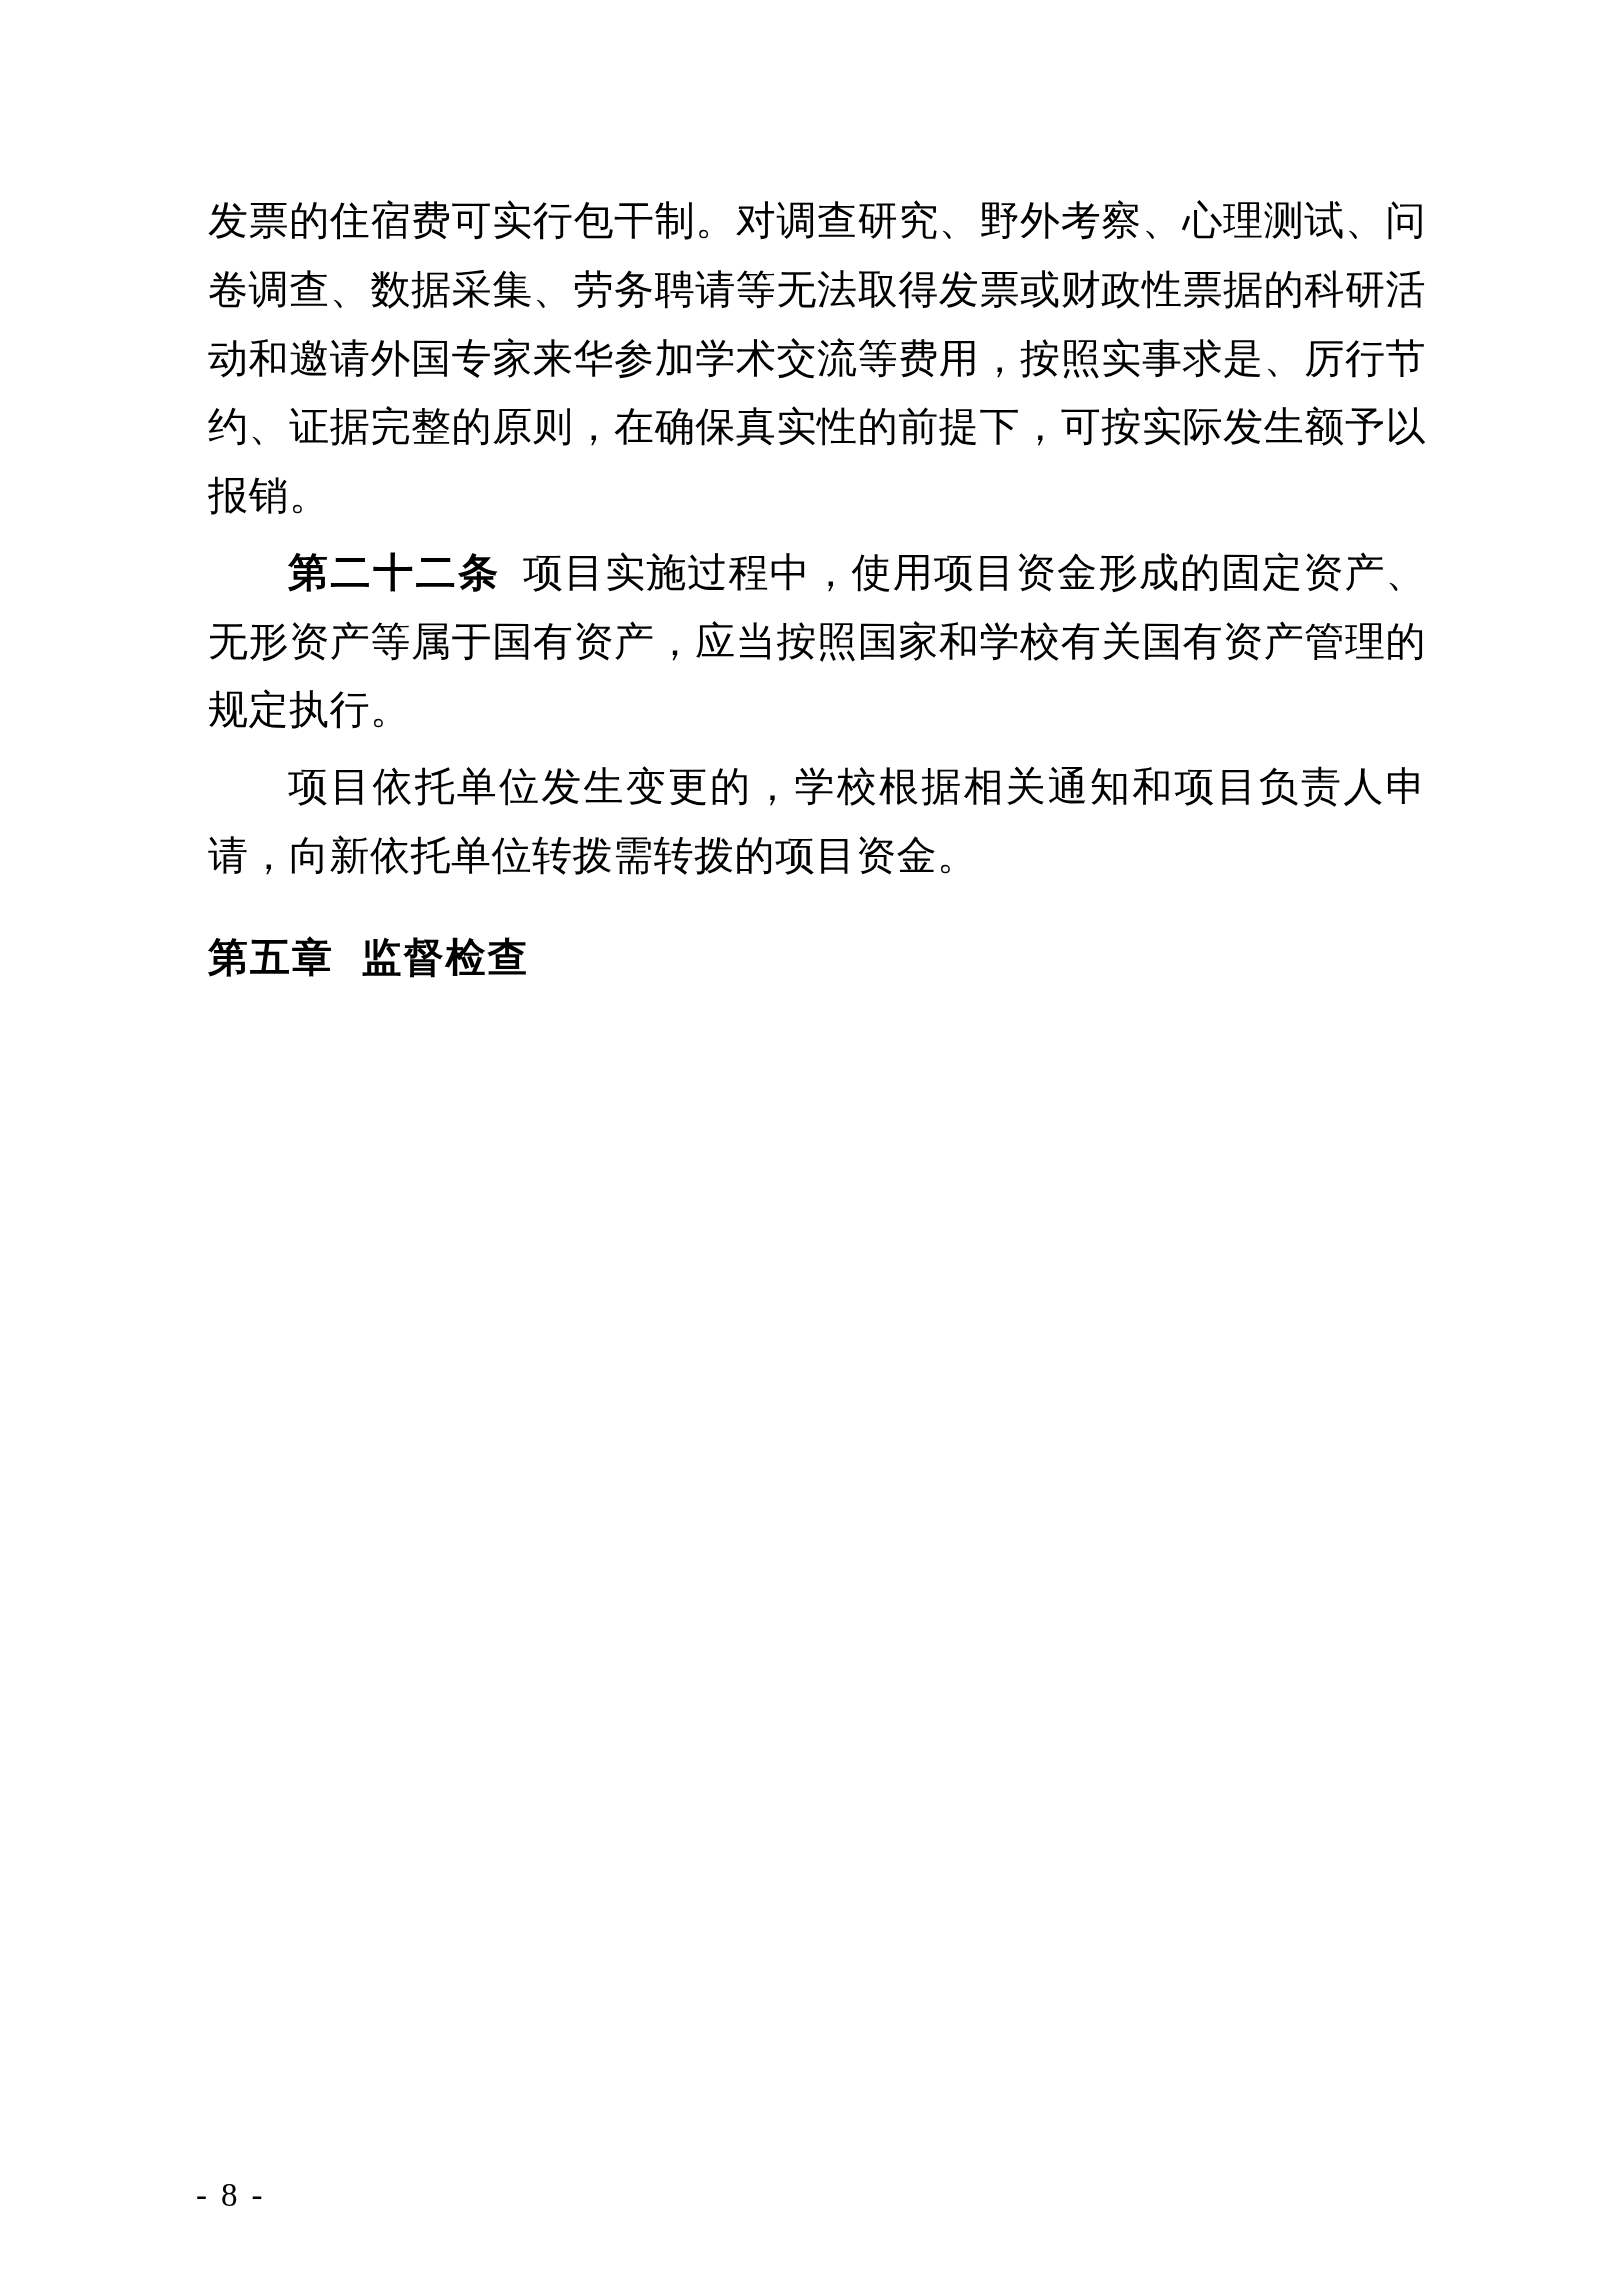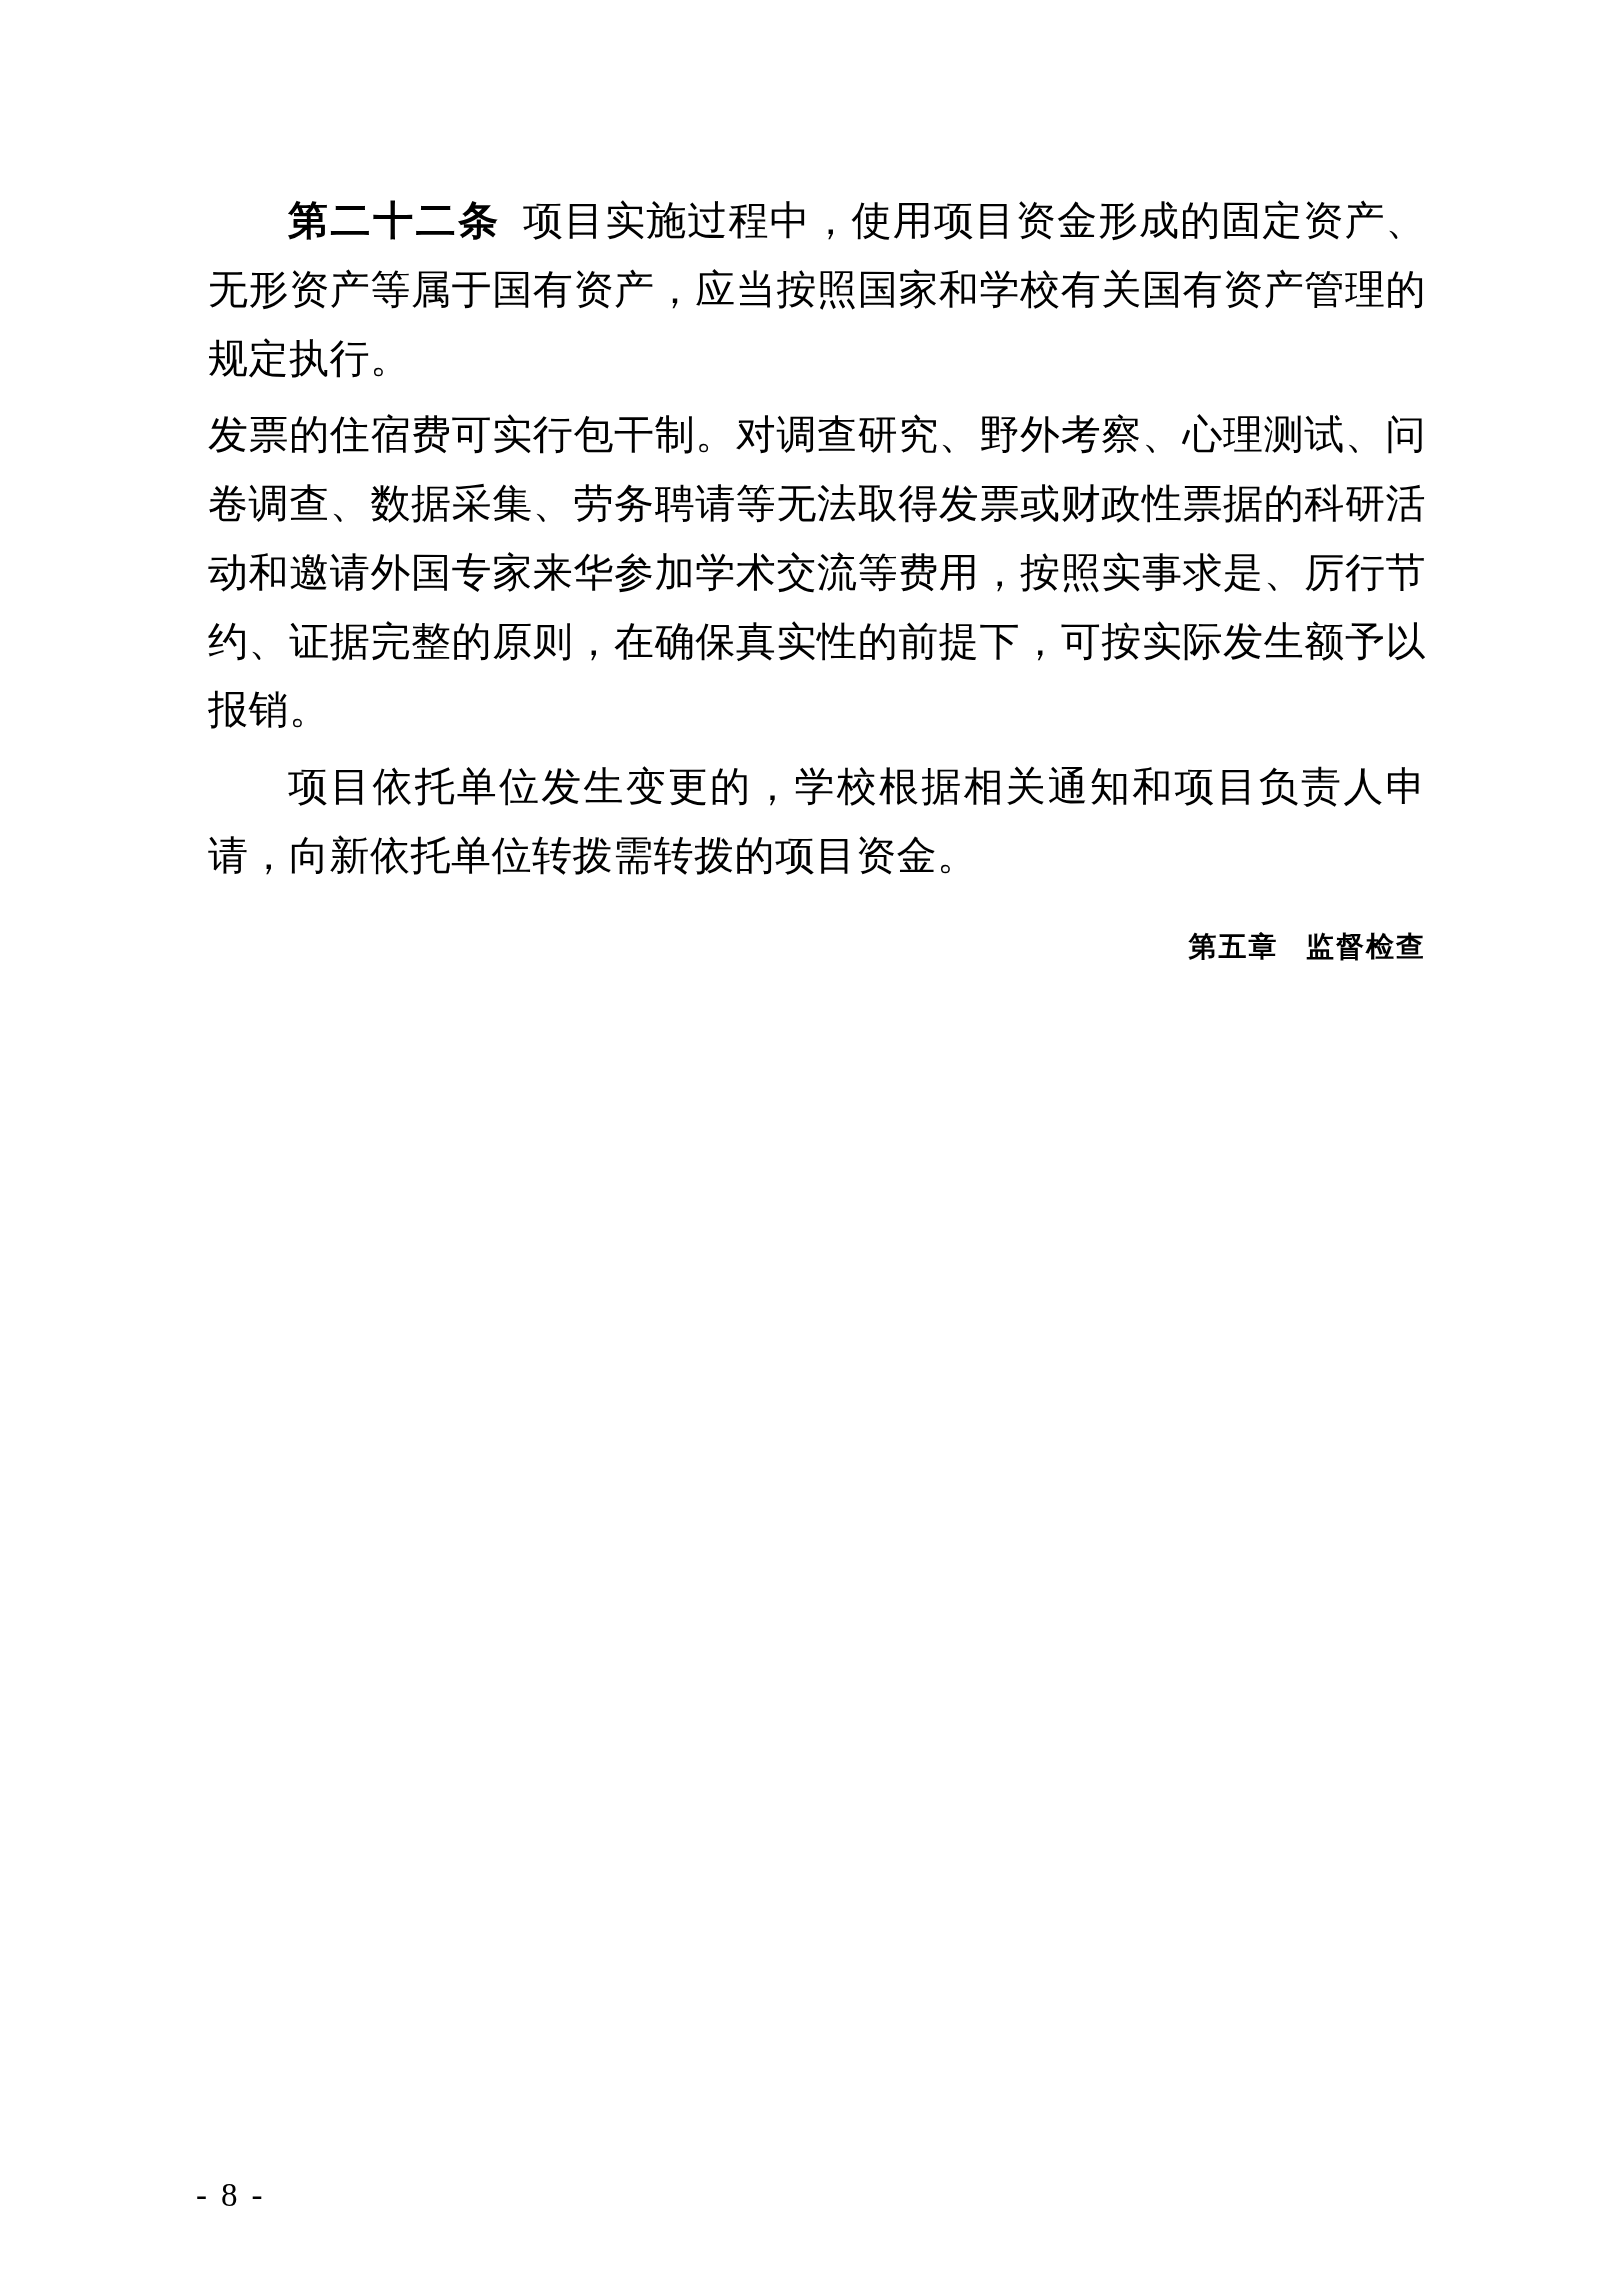--- a/index.html
+++ b/index.html
@@ -38,23 +38,23 @@
   }
   .art-label {
     font-weight: bold;
     letter-spacing: 2px;
   }
   .art-gap {
     display: inline-block;
     width: 21.6px;
   }
   .chapter-heading {
-    text-align: right;
+    text-align: left;
     font-weight: bold;
-    font-size: 28px;
+    font-size: 40px;
     letter-spacing: 2px;
     margin: 33px 0 21.6px 0;
   }
   .chapter-heading .ch-gap {
     display: inline-block;
     width: 27.4px;
   }
   .page-number {
     position: absolute;
     left: 196px;
@@ -66,23 +66,23 @@
   .num-latin {
     font-family: "Liberation Serif", serif;
   }
 </style>
 </head>
 <body>
 
 <div class="page">
   <div class="doc-body">
 
+    <p class="para"><span>发票的住宿费可实行包干制。对调查研究、野外考察、心理测试、问卷调查、数据采集、劳务聘请等无法取得发票或财政性票据的科研活动和邀请外国专家来华参加学术交流等费用，按照实事求是、厉行节约、证据完整的原则，在确保真实性的前提下，可按实际发生额予以报销。</span></p>
+
     <p class="para indent"><span class="art-label">第二十二条</span><span class="art-gap"></span><span>项目实施过程中，使用项目资金形成的固定资产、无形资产等属于国有资产，应当按照国家和学校有关国有资产管理的规定执行。</span></p>
-
-    <p class="para"><span>发票的住宿费可实行包干制。对调查研究、野外考察、心理测试、问卷调查、数据采集、劳务聘请等无法取得发票或财政性票据的科研活动和邀请外国专家来华参加学术交流等费用，按照实事求是、厉行节约、证据完整的原则，在确保真实性的前提下，可按实际发生额予以报销。</span></p>
 
 
 
 
     <p class="para indent"><span>项目依托单位发生变更的，学校根据相关通知和项目负责人申请，向新依托单位转拨需转拨的项目资金。</span></p>
 
     <div class="chapter-heading"><span>第五章</span><span class="ch-gap"></span><span>监督检查</span></div>
 
 
   </div>

